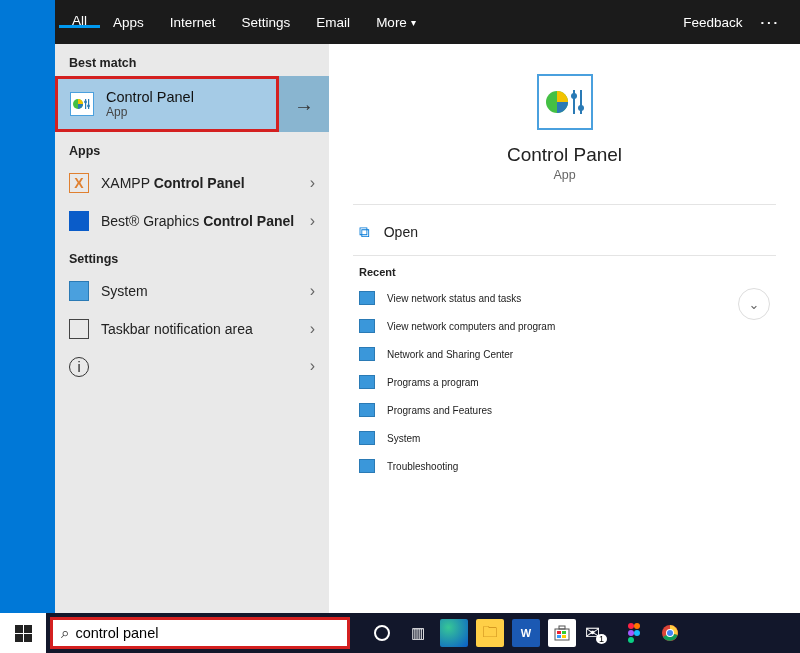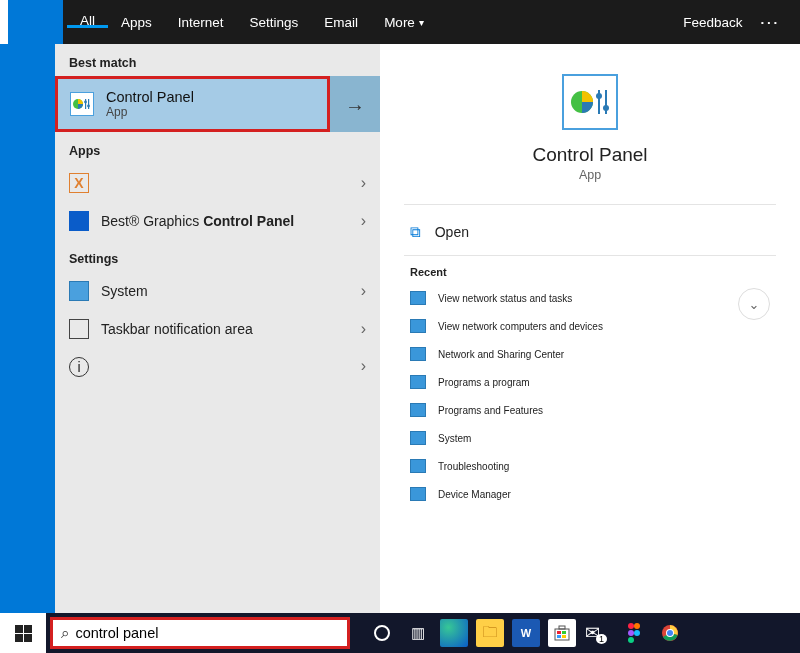--- a/index.html
+++ b/index.html
@@ -1,29 +1,29 @@
 <!DOCTYPE html>
 <html><head>
 <meta charset="utf-8">
 <style>
 * { box-sizing: border-box; margin: 0; padding: 0; font-family: "Segoe UI", Tahoma, sans-serif; }
 body { width: 800px; height: 653px; background: #fff; position: relative; overflow: hidden; }
 
-.topbar { position:absolute; top:0; left:8px; right:0; height:44px; background:#1b1b1b; color:#ddd; display:flex; align-items:center; padding:16px 4px; }
+.topbar { position:absolute; top:0; left:0; right:0; height:44px; background:#1b1b1b; color:#ddd; display:flex; align-items:center; padding:16px 4px; }
 .left-accent { position:absolute; top:0; left:0; width:55px; height:44px; background:#0078d7; }
 .topbar .tabs { position:relative; margin-left:55px; display:flex; height:100%; align-items:stretch; }
 .topbar .tab { padding:0 13px; display:flex; align-items:center; font-size:13.5px; color:#fff; cursor:pointer; }
 .topbar .tab.active { border-bottom:3px solid #0099f0; }
 .topbar .tab .caret { font-size:10px; margin-left:4px; }
 .topbar .right { margin-left:auto; display:flex; align-items:center; gap:18px; padding-right:16px; color:#fff; font-size:13.5px;}
 .dots { letter-spacing:2px; font-weight:bold; }
 
 .body-row { position:absolute; top:44px; bottom:40px; left:0; right:0; display:flex; }
 .blue-strip { width:55px; background:#0078d7; }
-.left-pane { width:325px; background:#e9e9e9; display:flex; flex-direction:column; overflow:hidden; }
+.left-pane { width:274px; background:#e9e9e9; display:flex; flex-direction:column; overflow:hidden; }
 .right-pane { flex:1; background:#fff; display:flex; flex-direction:column; }
 
 .section-header { font-size:12.5px; font-weight:600; color:#222; padding:12px 14px 6px; }
 .best-match { background:#a5cbe6; display:flex; align-items:center; padding:10px 12px; border:3px solid #d42020; position:relative; }
 .bm-icon { width:24px; height:24px; background:#fff; border:1px solid #4aa0de; display:flex; align-items:center; justify-content:center; margin-right:12px; font-size:14px; }
 .bm-text .title { font-size:14.5px; color:#111; font-weight:400;}
 .bm-text .sub { font-size:12px; color:#444; }
 .arrow-box { width:50px; background:#89b5d0; display:flex; align-items:center; justify-content:center; color:#333; font-size:20px;}
 .bm-row { display:flex; }
 .bm-row .best-match { flex:1; }
@@ -111,20 +111,21 @@
         </div>
       </div>
       <div class="arrow-box">
         <span>→</span>
       </div>
     </div>
 
     <div class="section-header">Apps</div>
     <div class="list-item">
       <div class="icon xampp-ic">X</div>
+      <span class="txt"><span>XAMPP </span><b>Control Panel</b></span>
       <span class="chev">›</span>
     </div>
     <div class="list-item">
       <div class="icon intel-ic"></div>
       <span class="txt"><span>Best® Graphics </span><b>Control Panel</b></span>
       <span class="chev">›</span>
     </div>
 
     <div class="section-header">Settings</div>
     <div class="list-item">
@@ -168,45 +169,41 @@
       <span>⌄</span>
     </div>
     <div class="hr" style="margin-top:4px;"></div>
     <div class="recent-head">Recent</div>
     <div class="recent-item">
         <span class="ric"></span>
         <span>View network status and tasks</span>
       </div>
     <div class="recent-item">
         <span class="ric"></span>
-        <span>View network computers and devices</span>
+        <span>View network computers and program</span>
       </div>
     <div class="recent-item">
         <span class="ric"></span>
         <span>Network and Sharing Center</span>
       </div>
     <div class="recent-item">
         <span class="ric"></span>
         <span>Programs a program</span>
       </div>
     <div class="recent-item">
         <span class="ric"></span>
         <span>Programs and Features</span>
       </div>
     <div class="recent-item">
         <span class="ric"></span>
         <span>System</span>
       </div>
     <div class="recent-item">
         <span class="ric"></span>
         <span>Troubleshooting</span>
-      </div>
-    <div class="recent-item">
-        <span class="ric"></span>
-        <span>Device Manager</span>
       </div>
   </div>
 </div>
 
 <div class="taskbar">
   <div class="start-btn">
     <div class="start-grid">
         <span></span>
         <span></span>
         <span></span>

